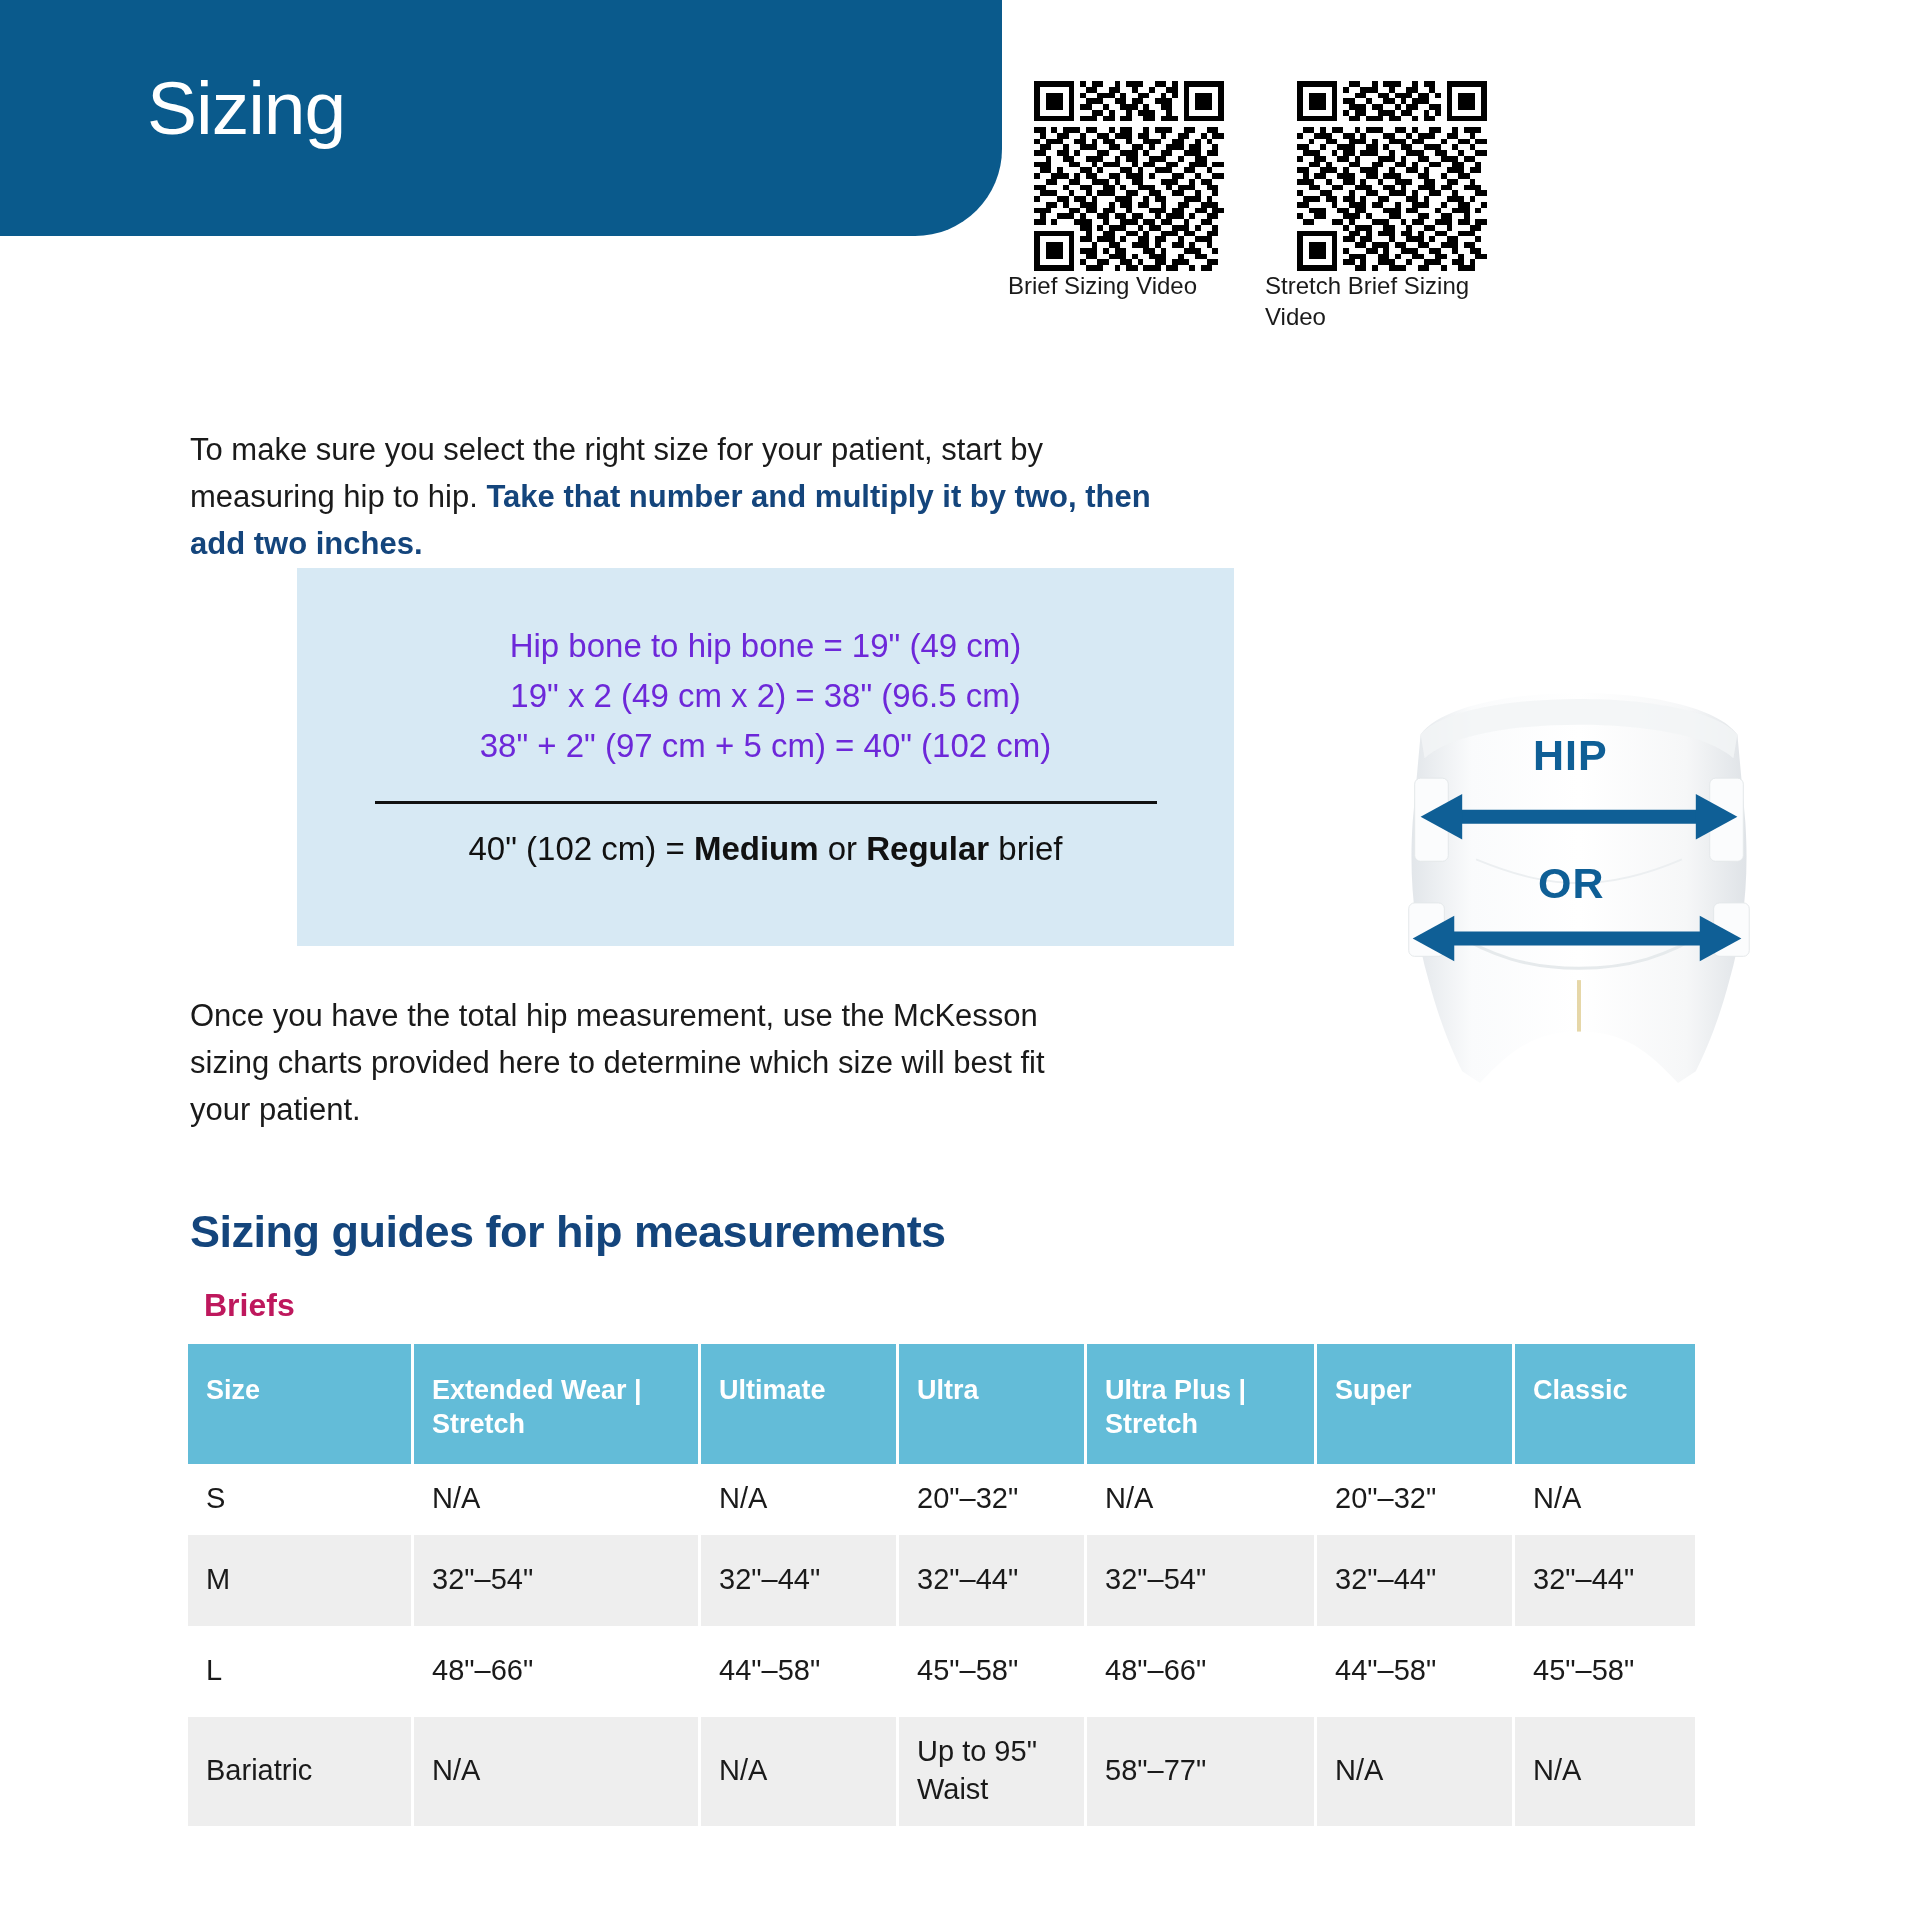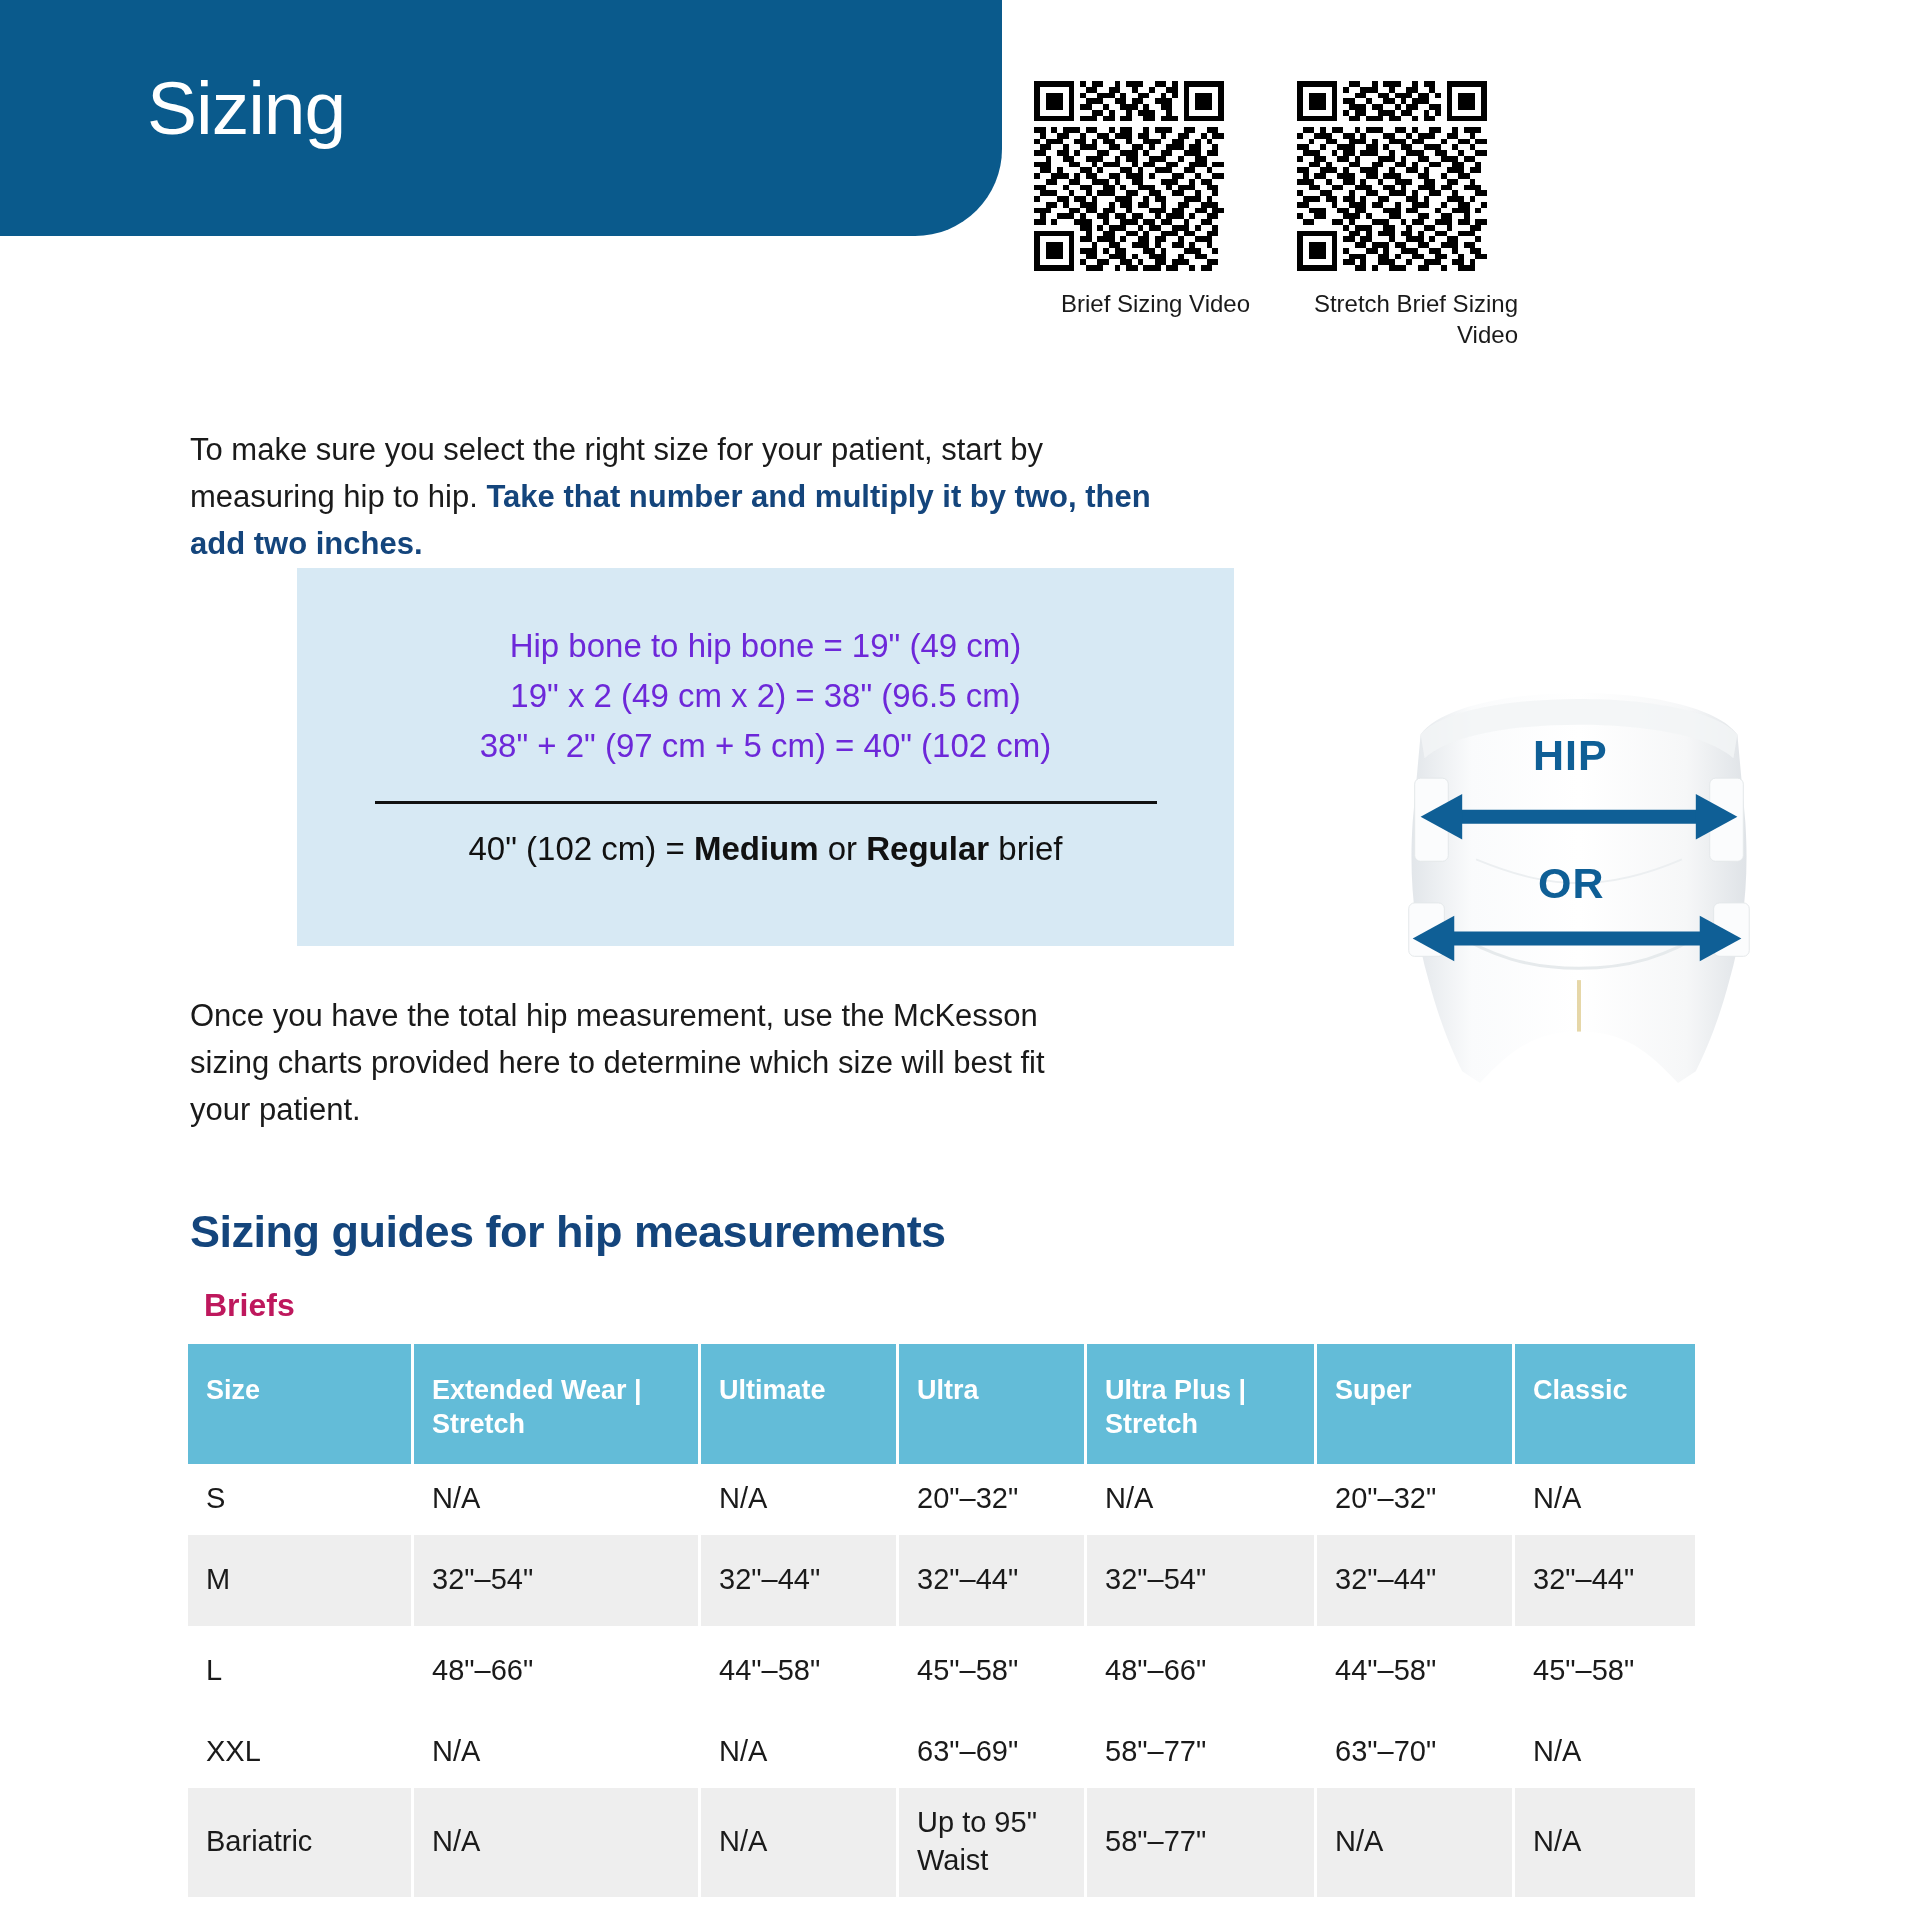--- a/index.html
+++ b/index.html
@@ -44,24 +44,24 @@
   }
   .qr-block.left  { left: 1034px; }
   .qr-block.right { left: 1297px; }
   .qr-canvas {
     width: 190px;
     height: 190px;
     display: block;
     background: #ffffff;
   }
   .qr-caption {
-    margin-top: 18px;
+    margin-top: 0;
     width: 242px;
     margin-left: -26px;
-    text-align: right;
+    text-align: left;
     font-size: 24px;
     color: #1a1a1a;
     line-height: 1.28;
   }
   .qr-block.right .qr-caption { width: 253px; margin-left: -32px; }
 
   
   .h2 {
     position: absolute;
     left: 190px;
@@ -837,29 +837,20 @@
       </tr>
       <tr class="spaced">
         <td>L</td>
         <td>48"–66"</td>
         <td>44"–58"</td>
         <td>45"–58"</td>
         <td>48"–66"</td>
         <td>44"–58"</td>
         <td>45"–58"</td>
       </tr>
-      <tr>
-        <td>XXL</td>
-        <td>N/A</td>
-        <td>N/A</td>
-        <td>63"–69"</td>
-        <td>58"–77"</td>
-        <td>63"–70"</td>
-        <td>N/A</td>
-      </tr>
       <tr class="alt tall">
         <td>Bariatric</td>
         <td>N/A</td>
         <td>N/A</td>
         <td>Up to 95" Waist</td>
         <td>58"–77"</td>
         <td>N/A</td>
         <td>N/A</td>
       </tr>
     </tbody>

